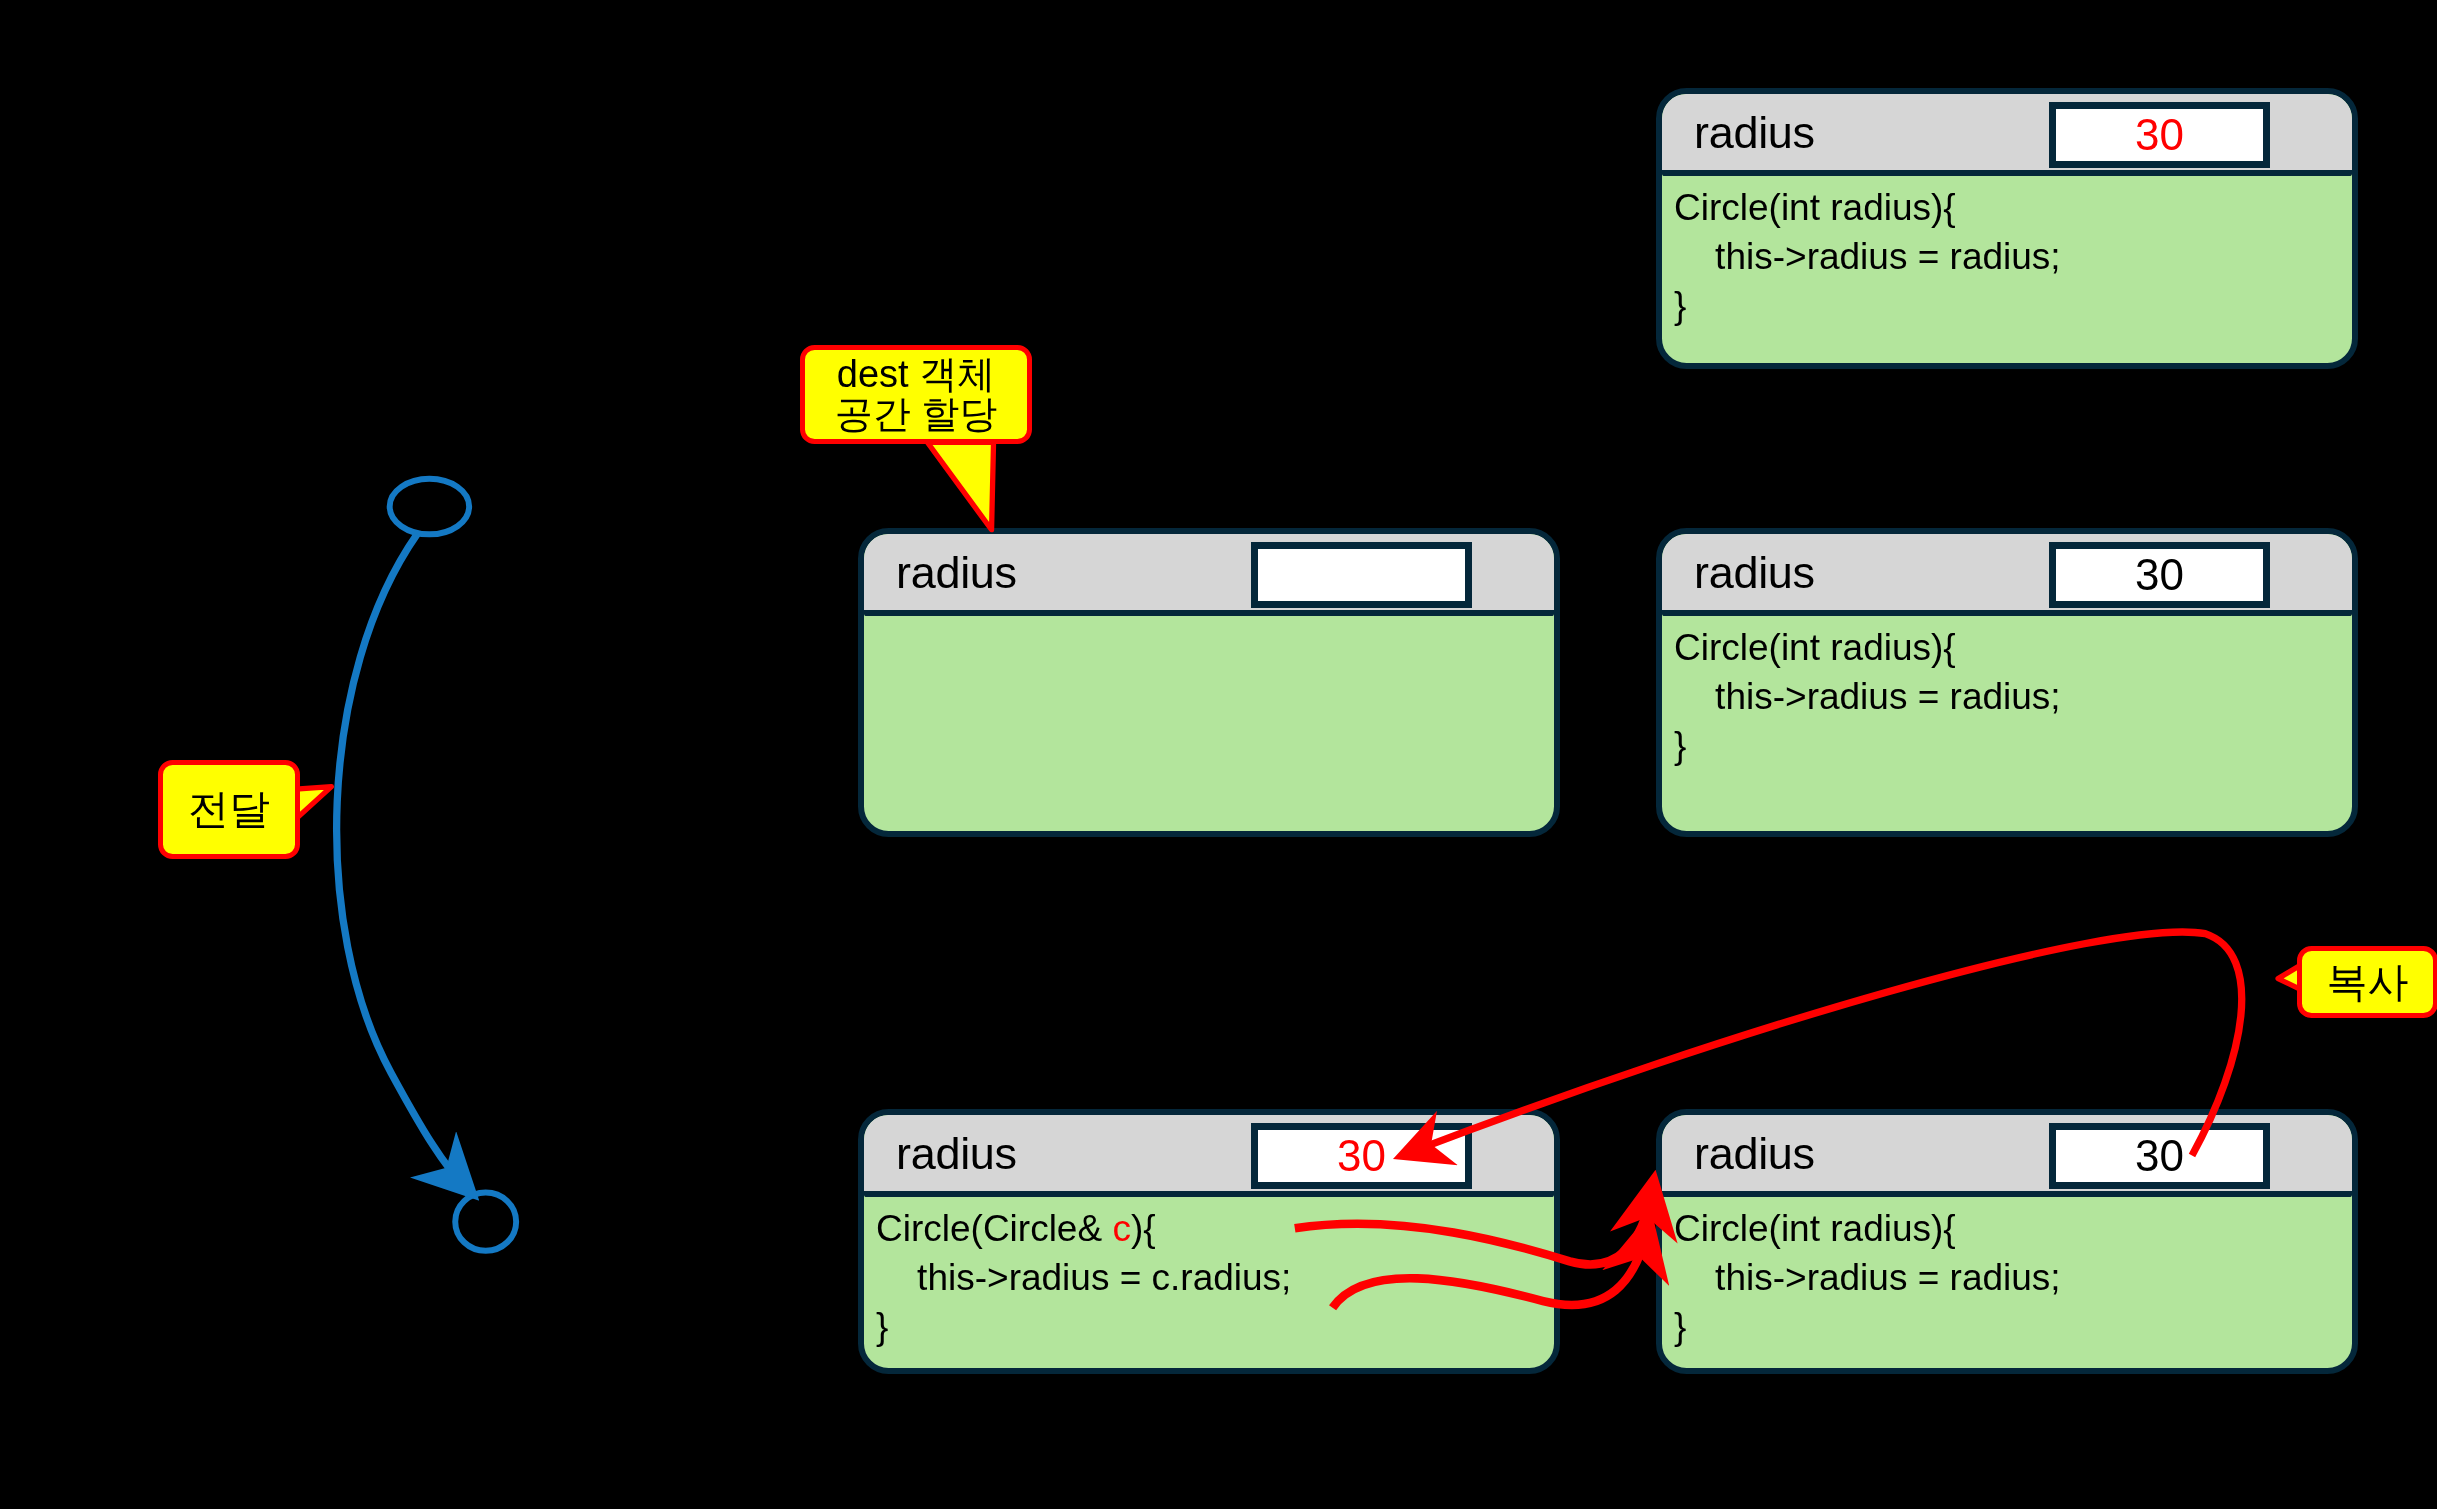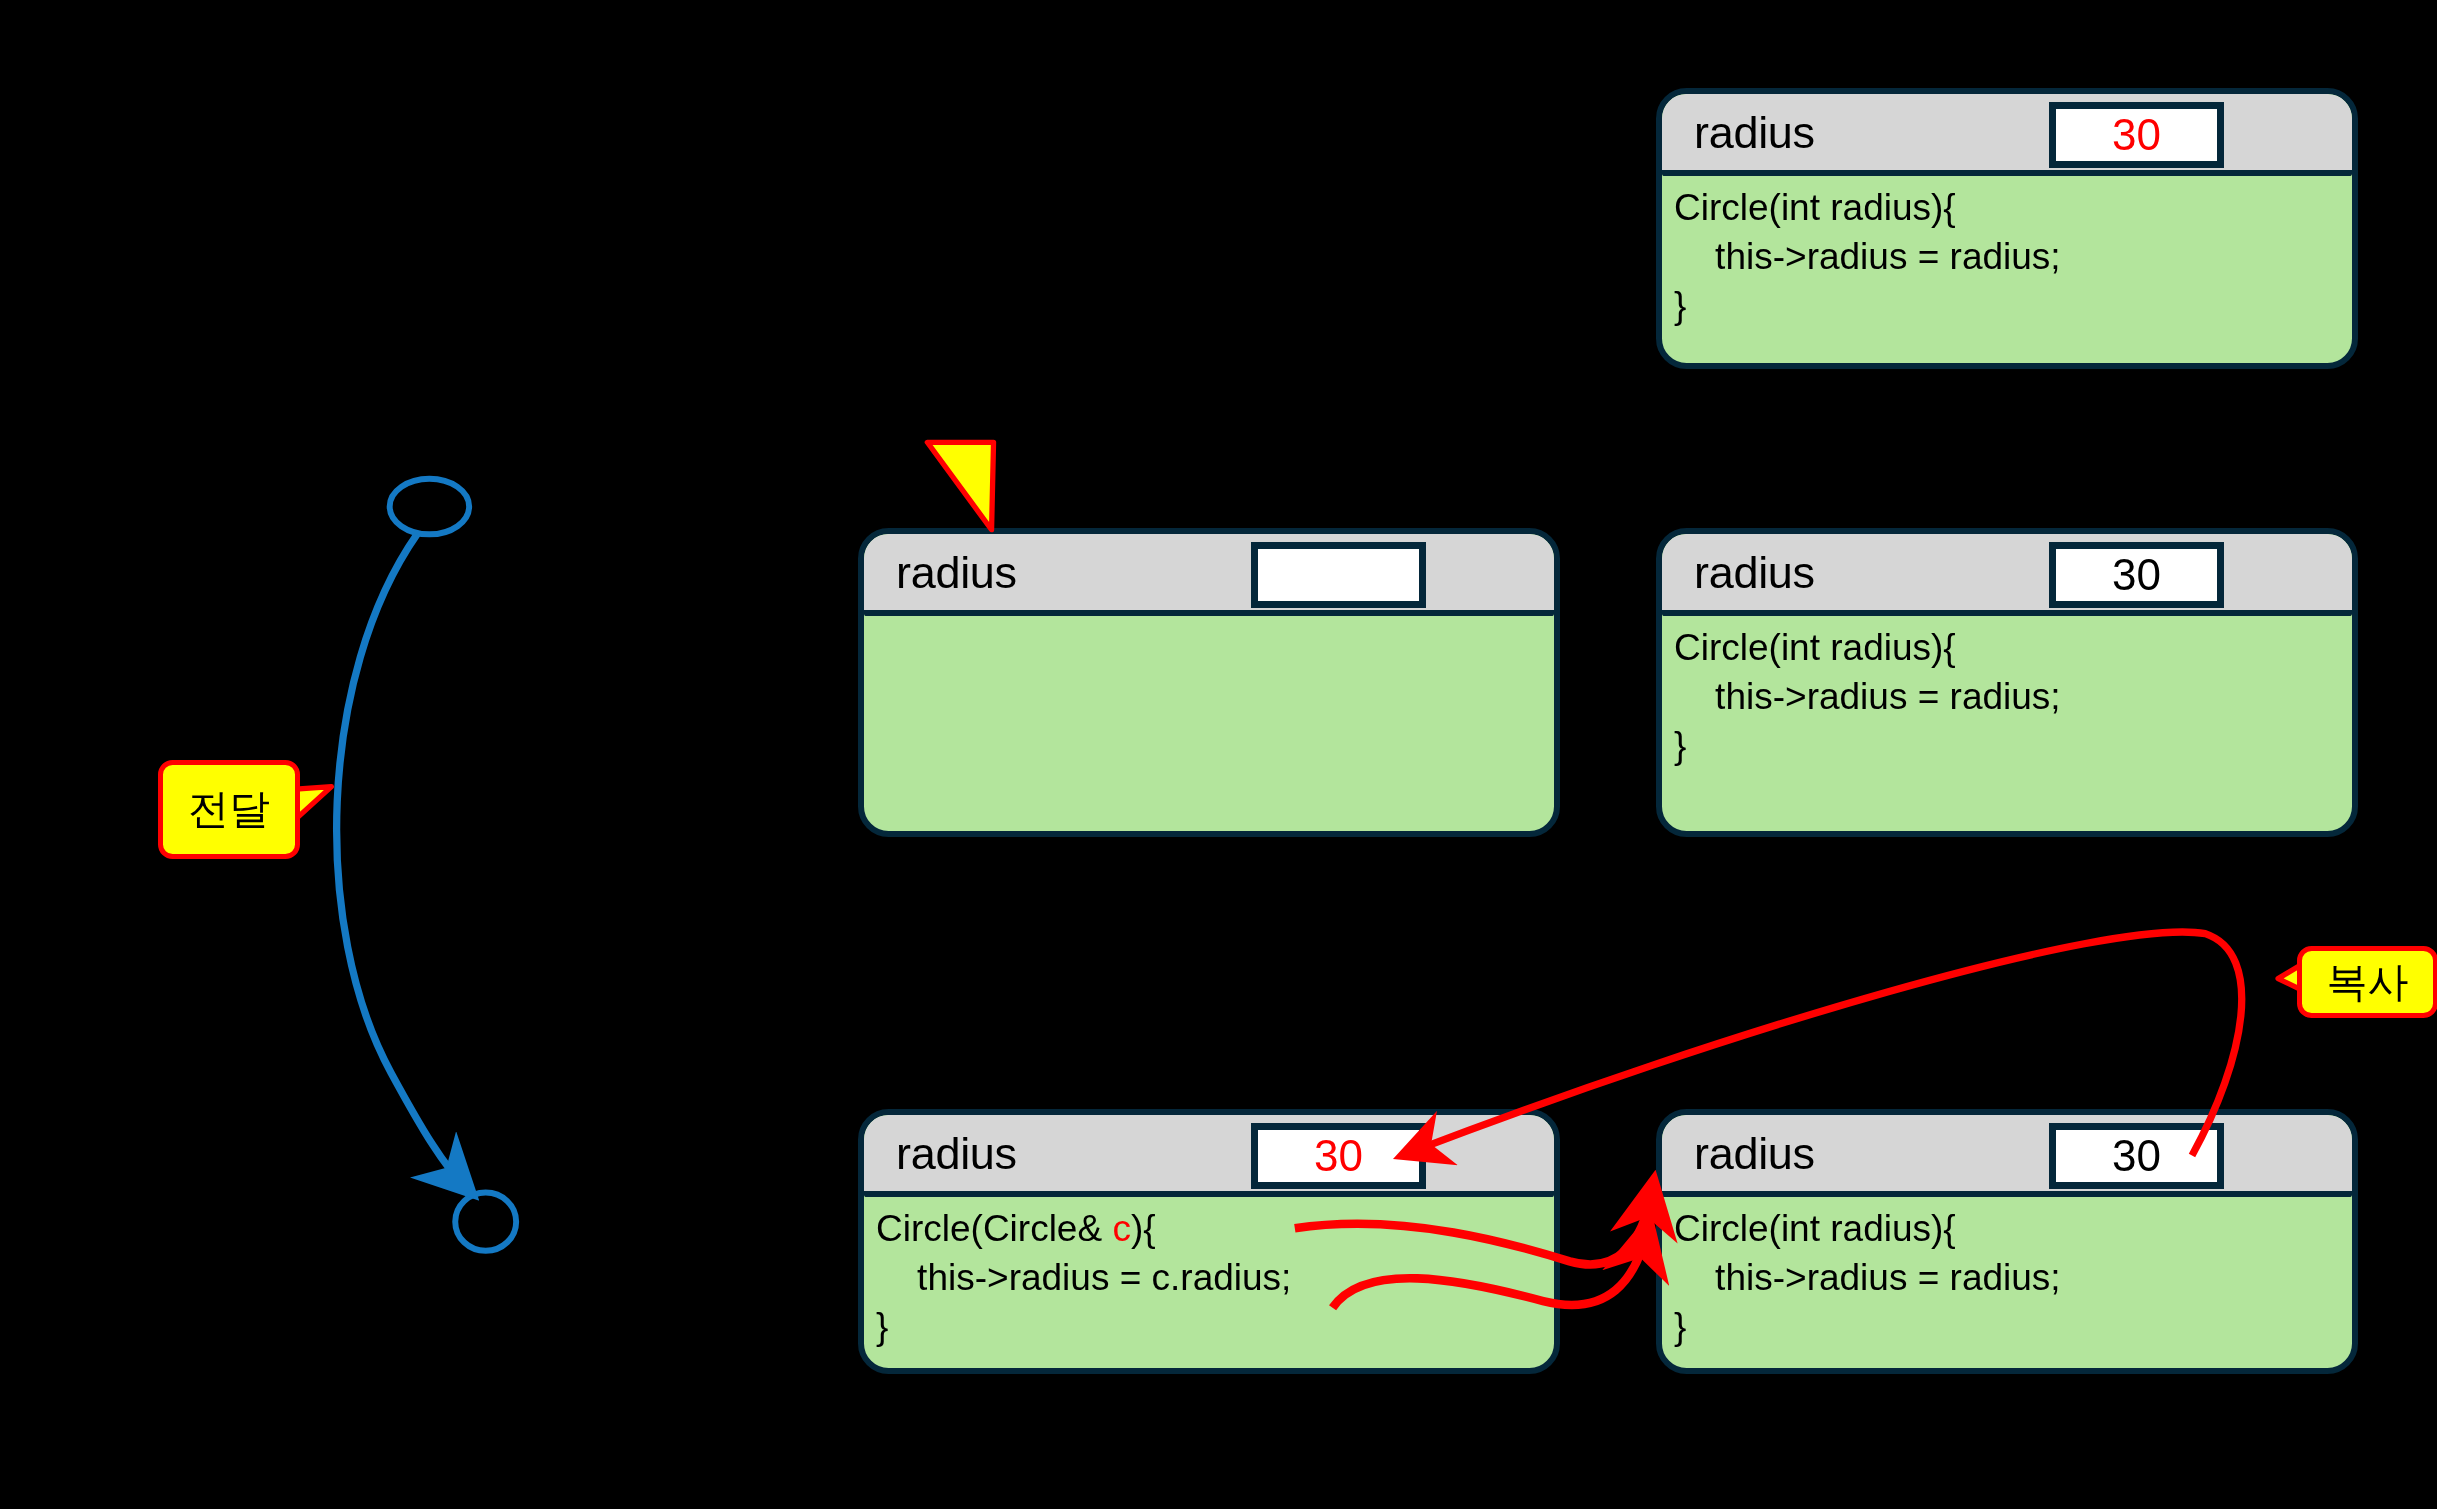--- a/index.html
+++ b/index.html
@@ -42,21 +42,21 @@
     transform: translateY(-50%);
     font-size: 45px;
     color: #000000;
     line-height: 1;
     letter-spacing: -0.3px;
   }
   .obj-value-box {
     position: absolute;
     left: 387px;
     top: 8px;
-    width: 175px;
+    width: 221px;
     height: 66px;
     box-sizing: border-box;
     background: #ffffff;
     border: 7.3px solid #04273a;
     display: flex;
     align-items: center;
     justify-content: center;
   }
   .obj-value-text {
     font-size: 44px;
@@ -198,20 +198,24 @@
 
     <path d="M 2012 1975 C 2060 1905 2200 1930 2330 1965 C 2430 1990 2470 1930 2486 1862" fill="none" stroke="#ff0000" stroke-width="13" marker-end="url(#redArrow)"></path>
 
     <path d="M 3490 1448 L 3440 1478 L 3490 1502 Z" fill="#ffff00" stroke="#ff0000" stroke-width="8" stroke-linejoin="round"></path>
 
     <path d="M 1400 668 L 1500 668 L 1497 800 Z" fill="#ffff00" stroke="#ff0000" stroke-width="8" stroke-linejoin="round"></path>
 
     <path d="M 430 1193 L 500 1188 L 432 1250 Z" fill="#ffff00" stroke="#ff0000" stroke-width="8" stroke-linejoin="round"></path>
   </svg>
 
+  <div class="callout" style="left:800px; top:345px; width:232px; height:99px; font-size:38px;">
+    <span>dest 객체</span>
+    <span>공간 할당</span>
+  </div>
 
   <div class="callout" style="left:158px; top:760px; width:142px; height:99px; font-size:41px;">
     <span>전달</span>
   </div>
 
   <div class="callout" style="left:2297px; top:946px; width:141px; height:72px; font-size:41px;">
     <span>복사</span>
   </div>
 
 </div>

